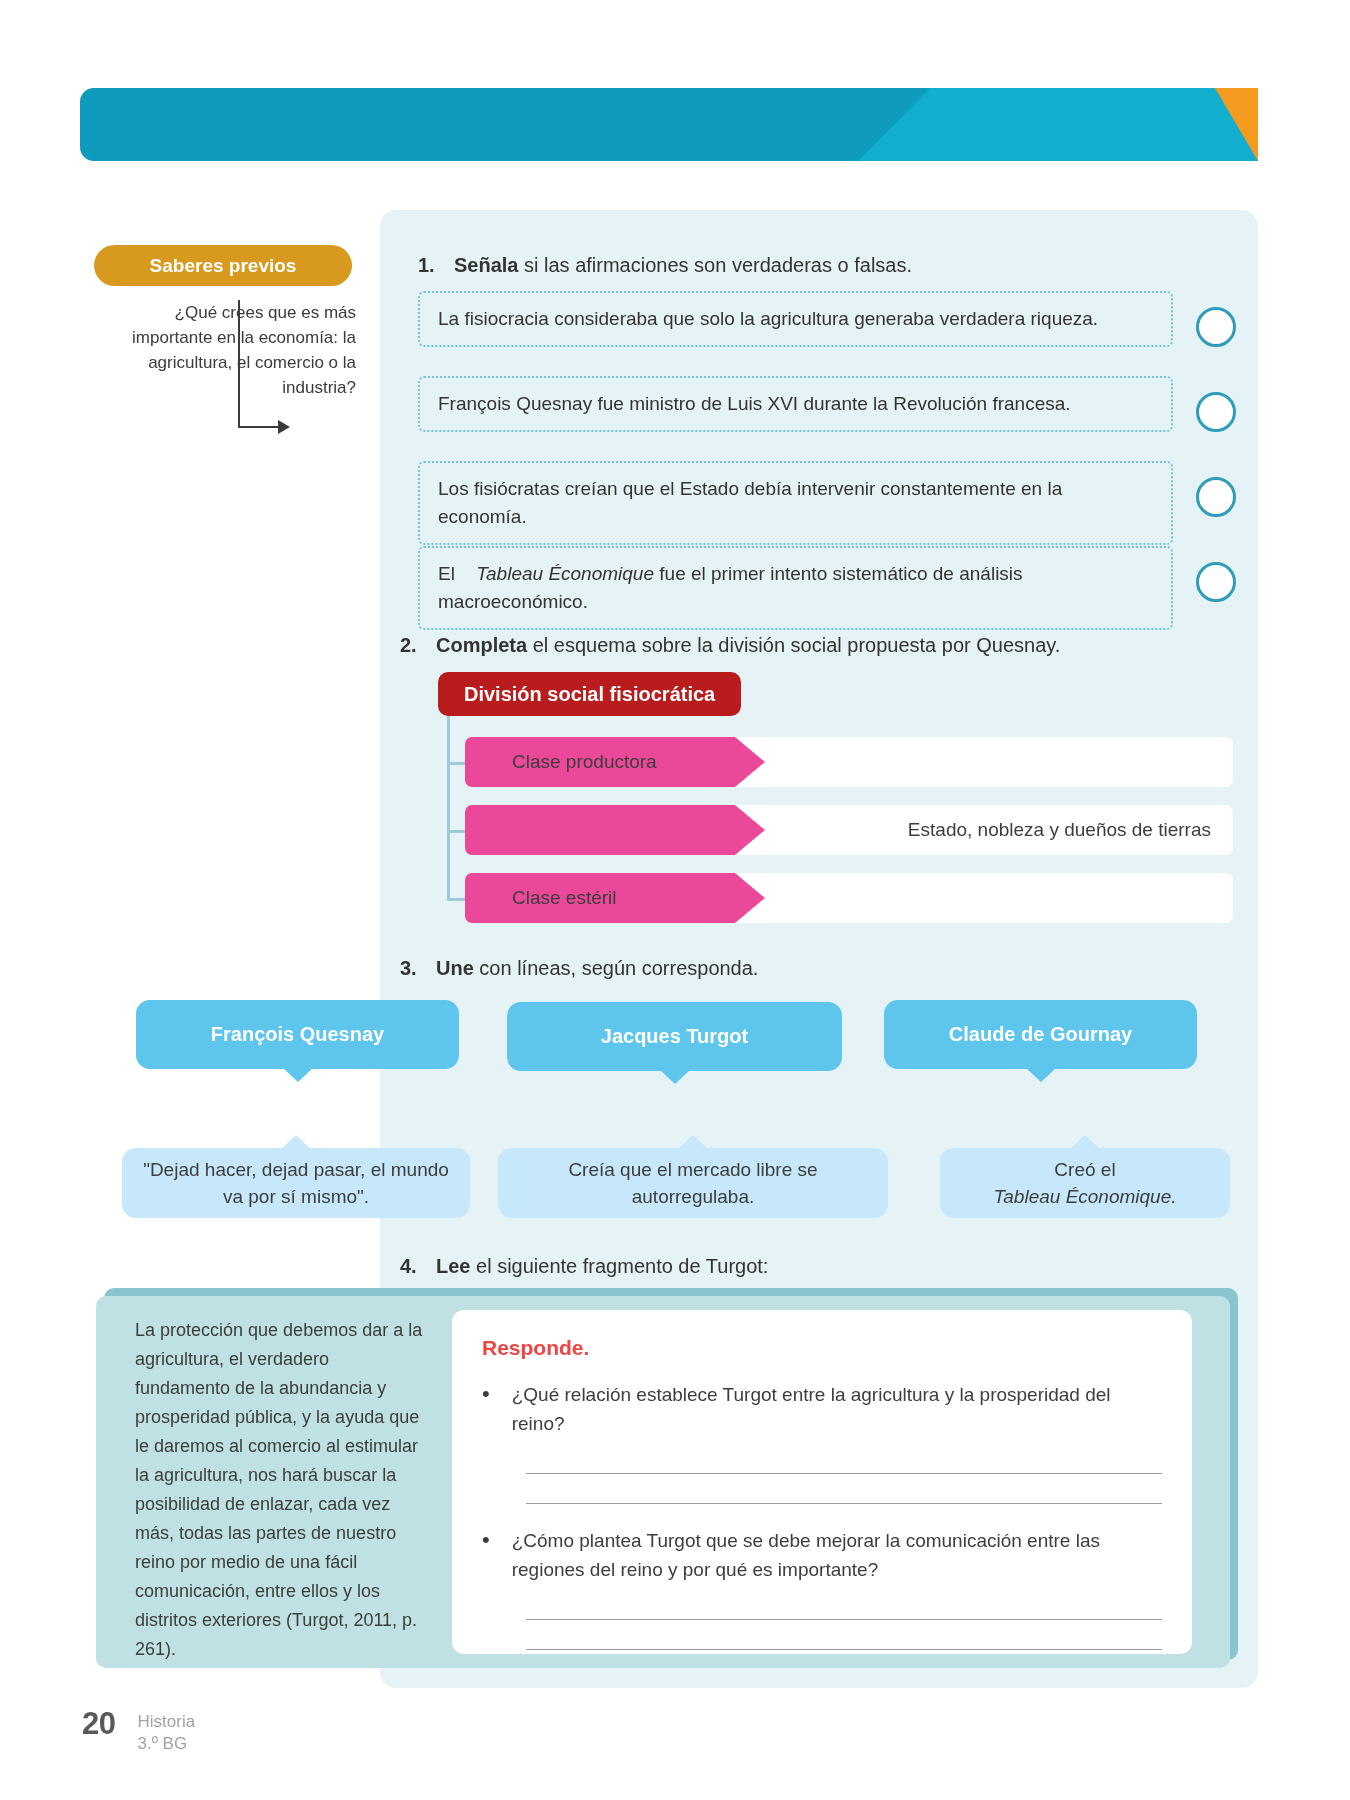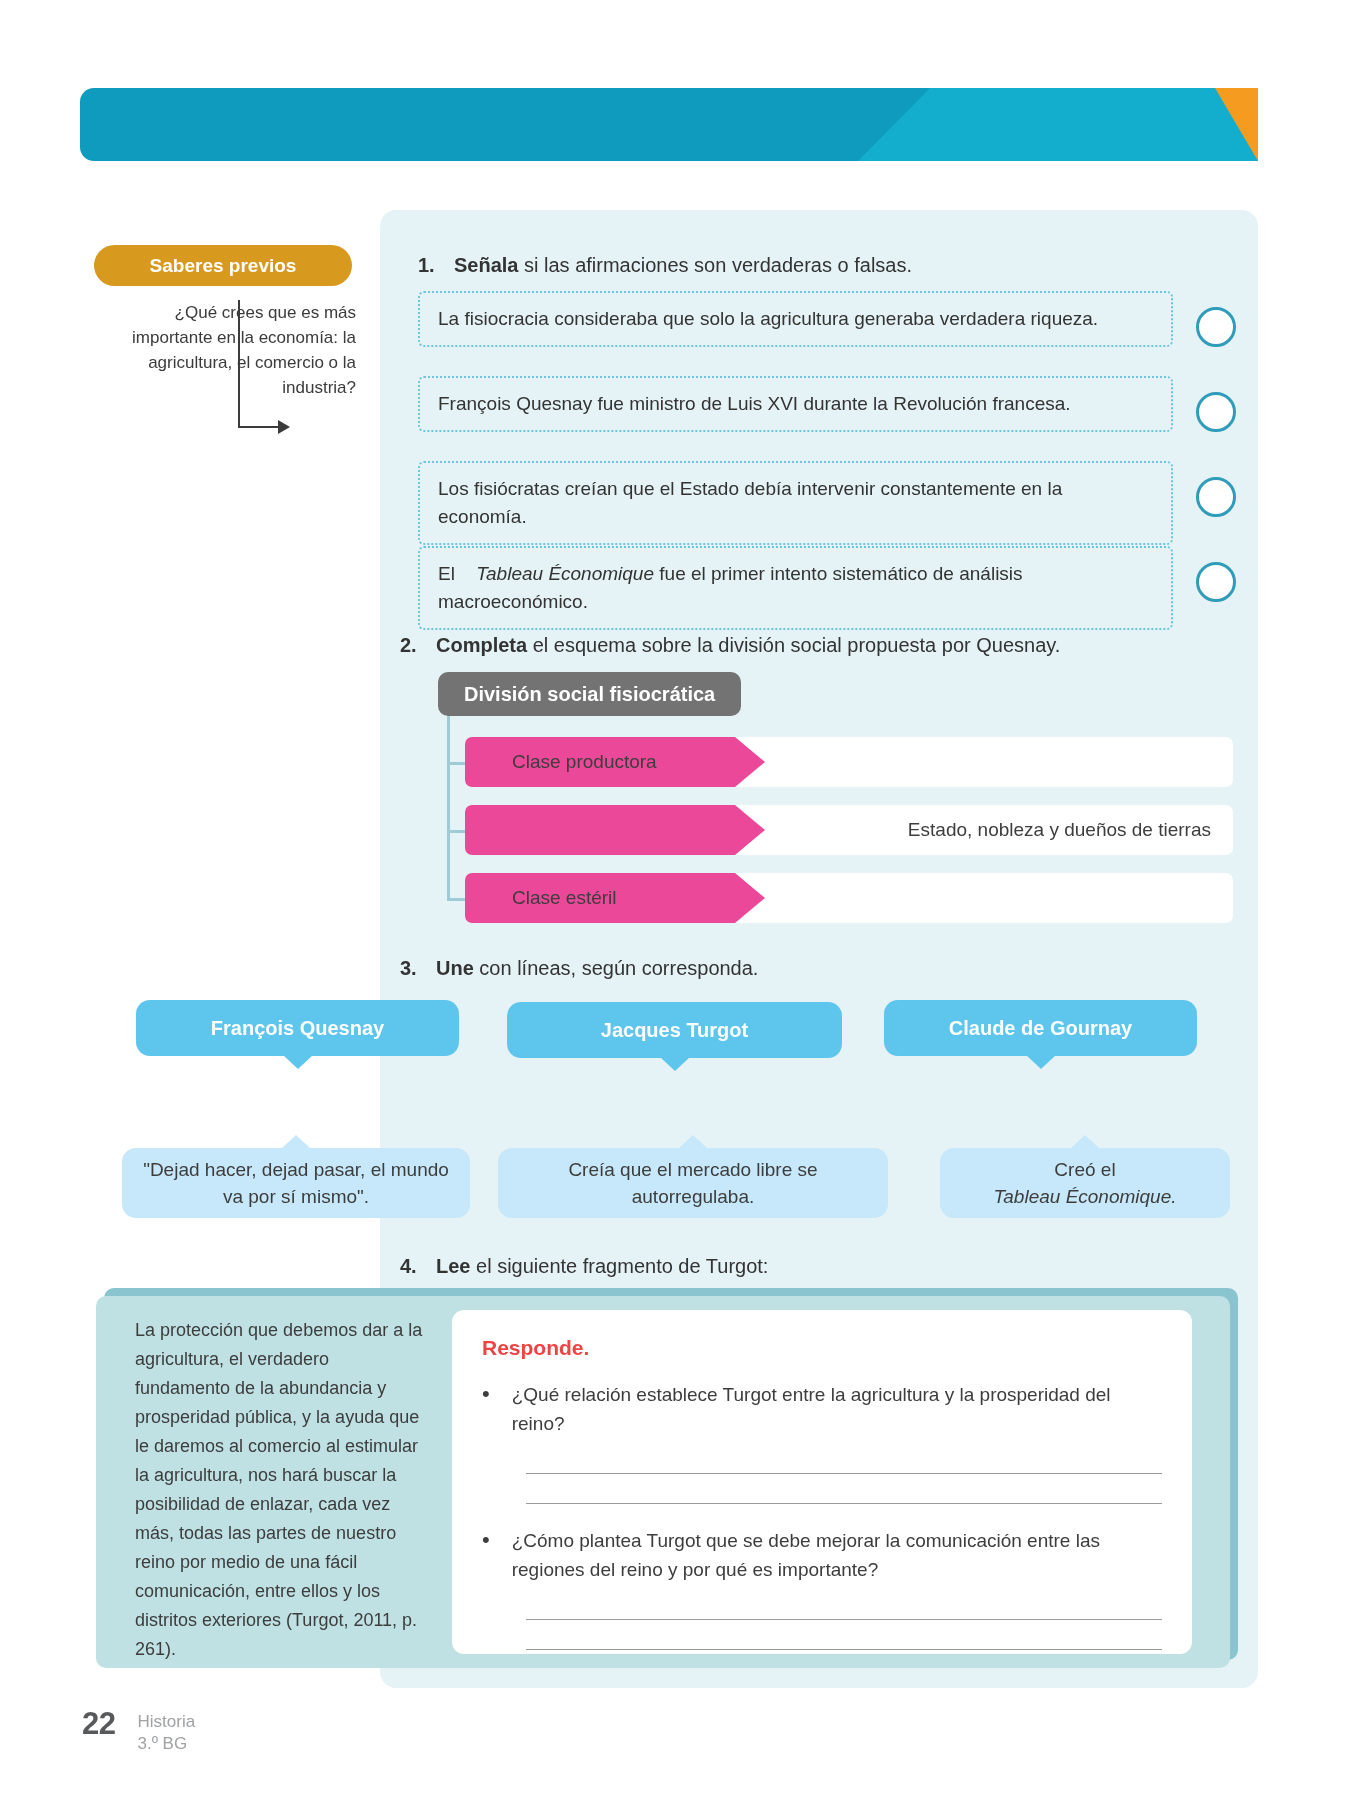--- a/index.html
+++ b/index.html
@@ -173,21 +173,21 @@
     background: #ffffff;
   }
 
   
   .diag-title {
     position: absolute;
     left: 438px;
     top: 672px;
     height: 44px;
     padding: 8px 26px;
-    background: #737373;
+    background: #b91c1c;
     border-radius: 10px;
     color: #ffffff;
     font-size: 20px;
     font-weight: 700;
     display: flex;
     align-items: center;
   }
   .diag-trunk {
     position: absolute;
     left: 447px;
@@ -238,21 +238,21 @@
     height: 50px;
     display: flex;
     align-items: center;
     color: #3d3d3d;
     font-size: 19px;
   }
 
   
   .name-card {
     position: absolute;
-    height: 56px;
+    height: 69px;
     background: #5ec5ed;
     border-radius: 14px;
     color: #ffffff;
     font-size: 20px;
     font-weight: 700;
     display: flex;
     align-items: center;
     justify-content: center;
     text-align: center;
     padding: 0 14px;
@@ -502,20 +502,20 @@
       <span class="q-bullet">•</span>
       <span class="q-text">¿Cómo plantea Turgot que se debe mejorar la comunicación entre las regiones del reino y por qué es importante?</span>
     </div>
     <div class="q-lines">
       <div class="q-line"></div>
       <div class="q-line"></div>
     </div>
   </div>
 
   <div class="footer">
-    <div class="footer-page">22</div>
+    <div class="footer-page">20</div>
     <div class="footer-meta">
       <div>Historia</div>
       <div>3.º BG</div>
     </div>
   </div>
 
 </div>
 
 </body></html>

